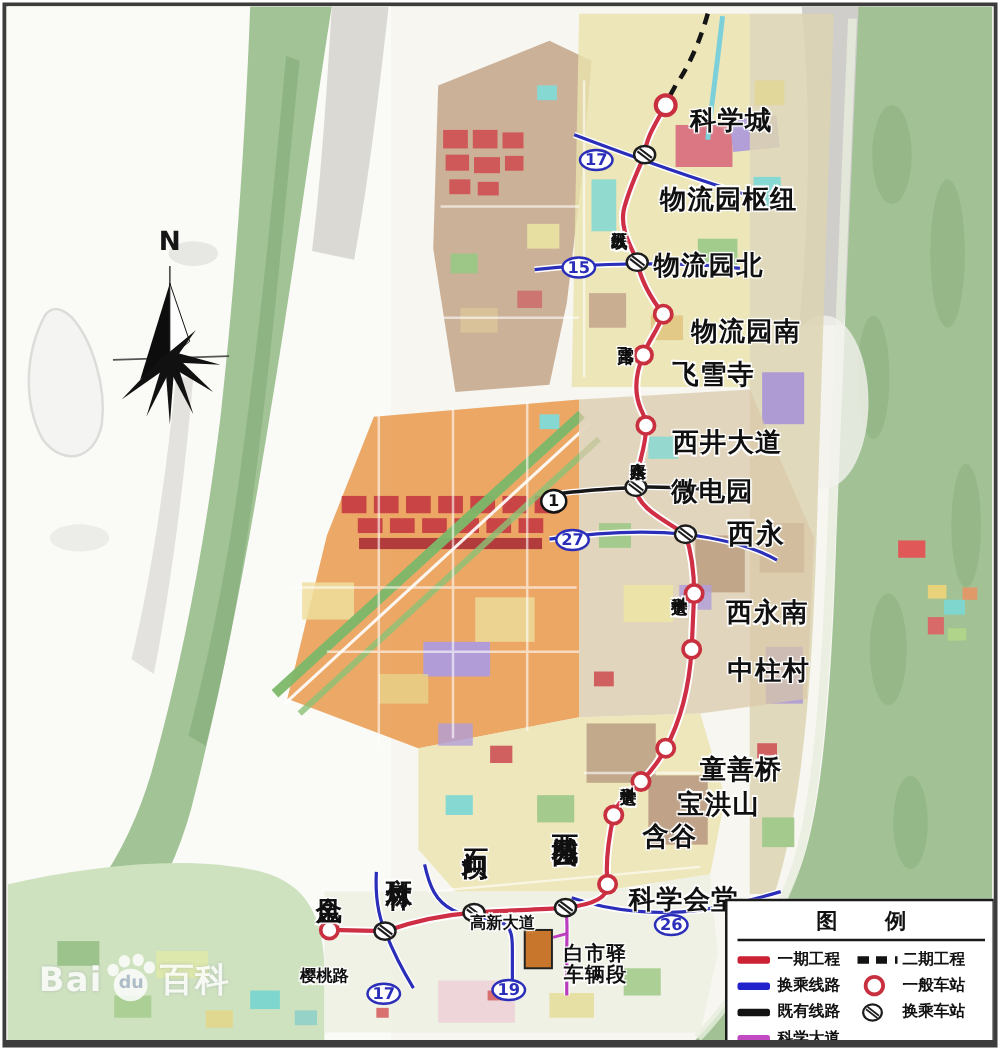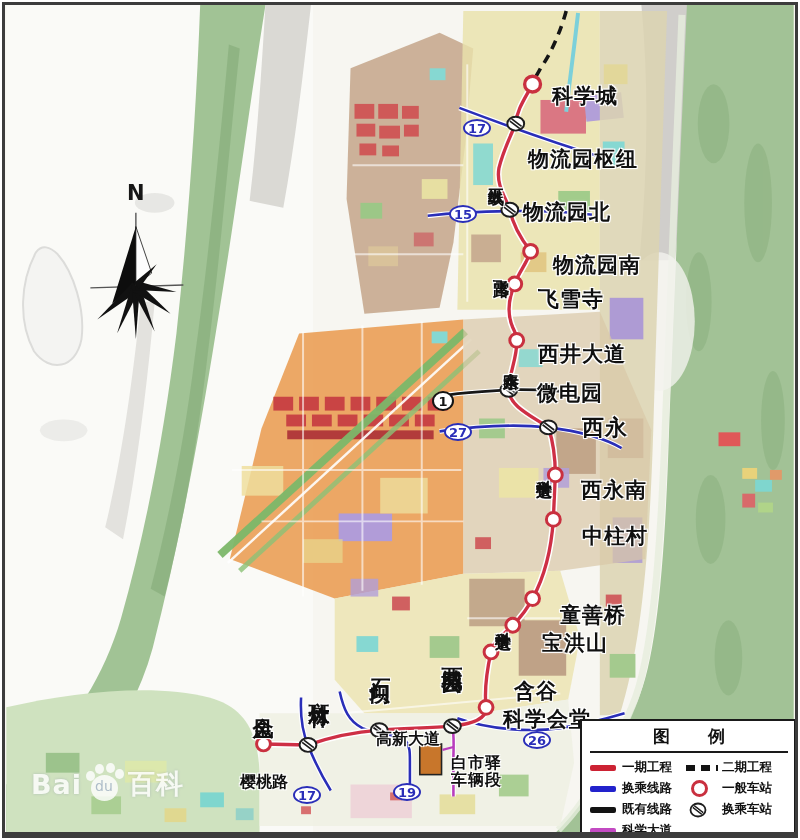--- a/index.html
+++ b/index.html
@@ -4,35 +4,35 @@
 <style>
   html,body{margin:0;padding:0;background:#ffffff;font-family:"DejaVu Sans",sans-serif;}
   .stage{width:800px;height:840px;background:#ffffff;box-sizing:border-box;padding:2px;position:relative;}
   .frame{position:relative;width:796px;height:836px;box-sizing:border-box;border:3px solid #3c3c3c;border-bottom-width:6px;background:#f7f6f1;overflow:hidden;}
   .map-art{position:absolute;left:0;top:0;width:100%;height:100%;}
   .lbl{position:absolute;color:#101010;font-weight:bold;white-space:nowrap;
        text-shadow:-1px -1px 0 #fff,1px -1px 0 #fff,-1px 1px 0 #fff,1px 1px 0 #fff,0 0 3px #fff;margin-top:12px;}
   .slabel{font-size:21px;letter-spacing:1px;line-height:1.05;}
   .slabel.big{font-size:22px;text-align:right;}
   .v{writing-mode:vertical-rl;text-orientation:upright;letter-spacing:2px;}
-  .road{font-size:16px;letter-spacing:0;}
+  .road{font-size:13px;letter-spacing:0;}
   .road.v{letter-spacing:1px;}
   .badge{position:absolute;box-sizing:border-box;width:28px;height:18px;border:2px solid #2a2eb8;border-radius:50%;
          background:#ffffff;color:#2a2eb8;font-size:13px;font-weight:bold;display:flex;align-items:center;justify-content:center;line-height:1;}
   .badge.black{border-color:#141414;color:#141414;width:22px;height:20px;}
   .depot-lbl{position:absolute;font-size:16px;font-weight:bold;color:#101010;line-height:17px;letter-spacing:1px;
              text-shadow:-1px -1px 0 #fff,1px -1px 0 #fff,-1px 1px 0 #fff,1px 1px 0 #fff;}
   .north{position:absolute;font-size:21px;font-weight:bold;color:#161616;}
   
   .wm{position:absolute;left:26px;top:758px;display:flex;align-items:center;gap:3px;opacity:.82;}
   .wm .t{color:#ffffff;font-size:27px;font-weight:bold;letter-spacing:1px;text-shadow:0 0 3px rgba(140,150,170,.55);}
   .wm .paw{position:relative;width:40px;height:42px;}
   .wm .paw .pad{position:absolute;left:6px;top:12px;width:27px;height:26px;border-radius:50%;background:#ffffff;}
   .wm .paw .toe{position:absolute;width:9px;height:10px;border-radius:50%;background:#ffffff;}
-  .wm .paw .du{position:absolute;left:10px;top:15px;font-size:14px;font-weight:normal;color:#a8b6cc;}
+  .wm .paw .du{position:absolute;left:10px;top:15px;font-size:14px;font-weight:bold;color:#a8b6cc;}
   
   .legend{position:absolute;left:575px;top:714px;width:216px;height:116px;box-sizing:border-box;background:#ffffff;
           border:2px solid #1a1a1a;padding:2px 6px 2px 8px;}
   .legend .ttl{display:flex;justify-content:center;gap:38px;font-size:17px;font-weight:bold;color:#111;
                border-bottom:2px solid #1a1a1a;padding:2px 0 3px 0;}
   .legend .grid{display:grid;grid-template-columns:32px 64px 36px 70px;grid-auto-rows:21px;align-items:center;margin-top:4px;}
   .legend .itm{font-size:12.5px;font-weight:bold;color:#111;white-space:nowrap;}
   .sw{display:inline-block;}
   .sw-line{width:26px;height:6px;border-radius:2px;}
   .sw-red{background:#cc2233;} .sw-blue{background:#2222cc;} .sw-black{background:#131313;} .sw-mag{background:#c24ac2;}
@@ -299,21 +299,21 @@
 <div class="lbl slabel" style="left:518px;top:184px;">物流园北</div>
 <div class="lbl slabel" style="left:548px;top:237px;">物流园南</div>
 <div class="lbl slabel" style="left:533px;top:271px;">飞雪寺</div>
 <div class="lbl slabel" style="left:533px;top:326px;">西井大道</div>
 <div class="lbl slabel" style="left:532px;top:365px;">微电园</div>
 <div class="lbl slabel big" style="left:577px;top:399px;">西永</div>
 <div class="lbl slabel" style="left:576px;top:462px;">西永南</div>
 <div class="lbl slabel" style="left:577px;top:508px;">中柱村</div>
 <div class="lbl slabel" style="left:555px;top:587px;">童善桥</div>
 <div class="lbl slabel" style="left:537px;top:615px;">宝洪山</div>
-<div class="lbl slabel" style="left:509px;top:663px;">含谷</div>
+<div class="lbl slabel" style="left:509px;top:641px;">含谷</div>
 <div class="lbl slabel" style="left:498px;top:691px;">科学会堂</div>
 <div class="lbl slabel v" style="left:436px;top:634px;">西城公园</div>
 <div class="lbl slabel v" style="left:364px;top:645px;">石门坝</div>
 <div class="lbl slabel v" style="left:303px;top:669px;">斑竹林</div>
 <div class="lbl slabel v" style="left:247px;top:684px;">金凤</div>
 
 <div class="depot-lbl" style="left:446px;top:749px;">
   <div>白市驿</div>
   <div>车辆段</div>
 </div>

